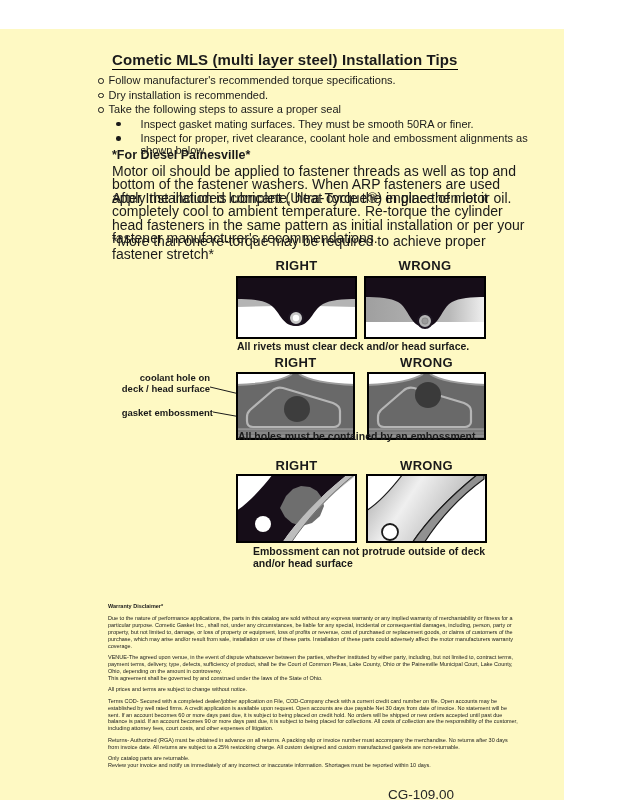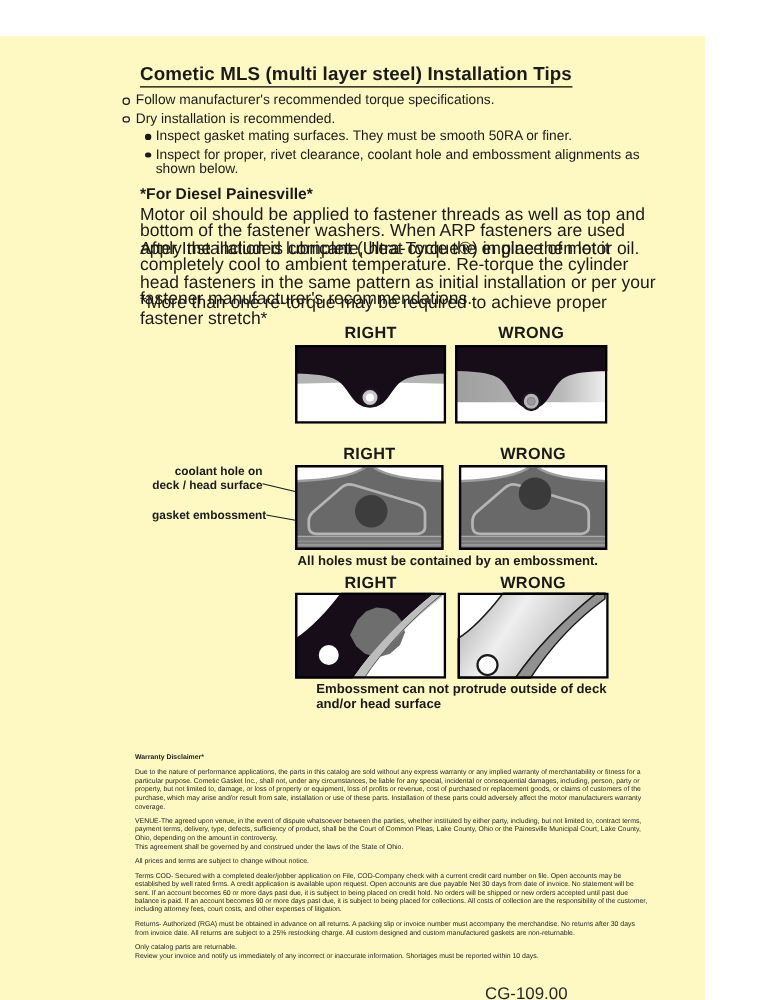--- a/index.html
+++ b/index.html
@@ -7,21 +7,21 @@
     position:relative;width:564px;height:800px;background:#fef9c3;
     font-family:"Liberation Sans",sans-serif;color:#1a1a1a;overflow:hidden;margin-top:29px;
   }
   .abs{position:absolute;}
   
   .title{left:112px;top:22px;font-size:15px;font-weight:bold;
          border-bottom:1.6px solid #000;padding-bottom:1px;letter-spacing:.1px;}
   
   .bullets{left:98px;top:46px;width:430px;font-size:11px;}
   .b-row{display:flex;align-items:flex-start;margin-bottom:3.2px;line-height:11.4px;}
-  .b-row.sub{margin-left:18px;}
+  .b-row.sub{margin-left:18px;gap:16px;}
   .b-marker{flex:0 0 auto;width:3.6px;height:3.6px;border:1.1px solid #1a1a1a;
             border-radius:50%;margin:3px 5px 0 0;}
   .sb-marker{flex:0 0 auto;width:4.6px;height:4.6px;background:#1a1a1a;
              border-radius:50%;margin:3px 4px 0 0;}
   
   .diesel-h{left:112px;top:119px;font-size:12.5px;font-weight:bold;}
   .para{left:112px;width:418px;font-size:14px;line-height:13.4px;}
   .p1{top:136px;} .p2{top:163px;} .p3{top:206px;}
   
   .dg-h{font-size:13px;font-weight:bold;text-align:center;letter-spacing:.3px;}
@@ -43,20 +43,24 @@
   <div class="abs title">Cometic MLS (multi layer steel) Installation Tips</div>
 
   <div class="abs bullets">
     <div class="b-row">
       <span class="b-marker"></span>
       <span>Follow manufacturer's recommended torque specifications.</span>
     </div>
     <div class="b-row">
       <span class="b-marker"></span>
       <span>Dry installation is recommended.</span>
+    </div>
+    <div class="b-row">
+      <span class="b-marker"></span>
+      <span>Take the following steps to assure a proper seal</span>
     </div>
     <div class="b-row sub">
       <span class="sb-marker"></span>
       <span>Inspect gasket mating surfaces.  They must be smooth 50RA or finer.</span>
     </div>
     <div class="b-row sub">
       <span class="sb-marker"></span>
       <span>Inspect for proper, rivet clearance, coolant hole and embossment alignments as shown below.</span>
     </div>
   </div>
@@ -93,20 +97,21 @@
       <rect x="0" y="0" width="122" height="63" fill="#ffffff"></rect>
       <rect x="1" y="21" width="120" height="25" fill="url(#g1)"></rect>
       <rect x="1" y="46" width="120" height="16" fill="#ffffff"></rect>
       <path d="M0,0 H122 V21 C107,21 95,22 88,26 C77,32 76,51 61,51 C46,51 45,32 34,26 C27,22 15,21 0,21 Z" fill="#160d18"></path>
       <circle cx="61" cy="45" r="7" fill="#b5b5b5" stroke="#1c1420" stroke-width="2"></circle>
       <circle cx="61" cy="45" r="3.2" fill="#9a9a9a" stroke="#777" stroke-width="0.5"></circle>
       <rect x="1" y="1" width="120" height="61" fill="none" stroke="#000" stroke-width="2"></rect>
     </svg>
   </figure>
 
+  <div class="abs cap" style="left:237px;top:312px;">All rivets must clear deck and/or head surface.</div>
 
   <div class="abs dg-h" style="left:236px;top:326px;width:119px;">RIGHT</div>
   <div class="abs dg-h" style="left:367px;top:326px;width:119px;">WRONG</div>
 
   <div class="abs lbl" style="left:110px;top:344px;width:100px;">coolant hole on
 deck / head surface</div>
   <div class="abs lbl" style="left:113px;top:379px;width:100px;">gasket embossment</div>
 
   <svg class="abs" style="left:205px;top:348px;pointer-events:none;" width="100" height="50" viewBox="0 0 100 50">
     <line x1="5" y1="10" x2="89" y2="30" stroke="#1a1a1a" stroke-width="1"></line>
@@ -138,21 +143,21 @@
       <rect x="1" y="57" width="117" height="10" fill="#7b7b7b"></rect>
       <line x1="1" y1="57" x2="118" y2="57" stroke="#a9a9a9" stroke-width="1"></line>
       <line x1="1" y1="61" x2="118" y2="61" stroke="#999999" stroke-width="0.8"></line>
       <line x1="1" y1="64" x2="118" y2="64" stroke="#b3b3b3" stroke-width="0.8"></line>
       <path d="M17,55 C13,55 11,53 11,49 L11,45 C11,42 12,40 14,38 L36,19 C39,16 43,15 47,16 L97,31 C102,33 104,35 104,39 L104,50 C104,53 101,55 98,55 Z" fill="none" stroke="#b5b5b5" stroke-width="2.2"></path>
       <circle cx="61" cy="23" r="13" fill="#3a3a3a"></circle>
       <rect x="1" y="1" width="117" height="66" fill="none" stroke="#000" stroke-width="2"></rect>
     </svg>
   </figure>
 
-  <div class="abs cap" style="left:238px;top:415px;">All holes must be contained by an embossment.</div>
+  <div class="abs cap" style="left:238px;top:402px;">All holes must be contained by an embossment.</div>
 
   <div class="abs dg-h" style="left:236px;top:429px;width:121px;">RIGHT</div>
   <div class="abs dg-h" style="left:366px;top:429px;width:121px;">WRONG</div>
 
   <figure class="abs" style="left:236px;top:445px;">
     <svg width="121" height="69" viewBox="0 0 121 69">
       <rect x="0" y="0" width="121" height="69" fill="#ffffff"></rect>
       <path d="M37,0 H112 C86,21 63,44 46,69 H0 V37 C13,29 27,13 37,0 Z" fill="#160d18"></path>
       <polygon points="44,34 50,22 57,15 65,12 74,13 81,17 86,24 88,32 84,42 76,49 66,52 56,49 49,43" fill="#6e6e6e"></polygon>
       <path d="M112,0 C86,21 63,44 46,69 L55,69 C71,45 93,22 118,3 L118,0 Z" fill="#bdbdbd"></path>

